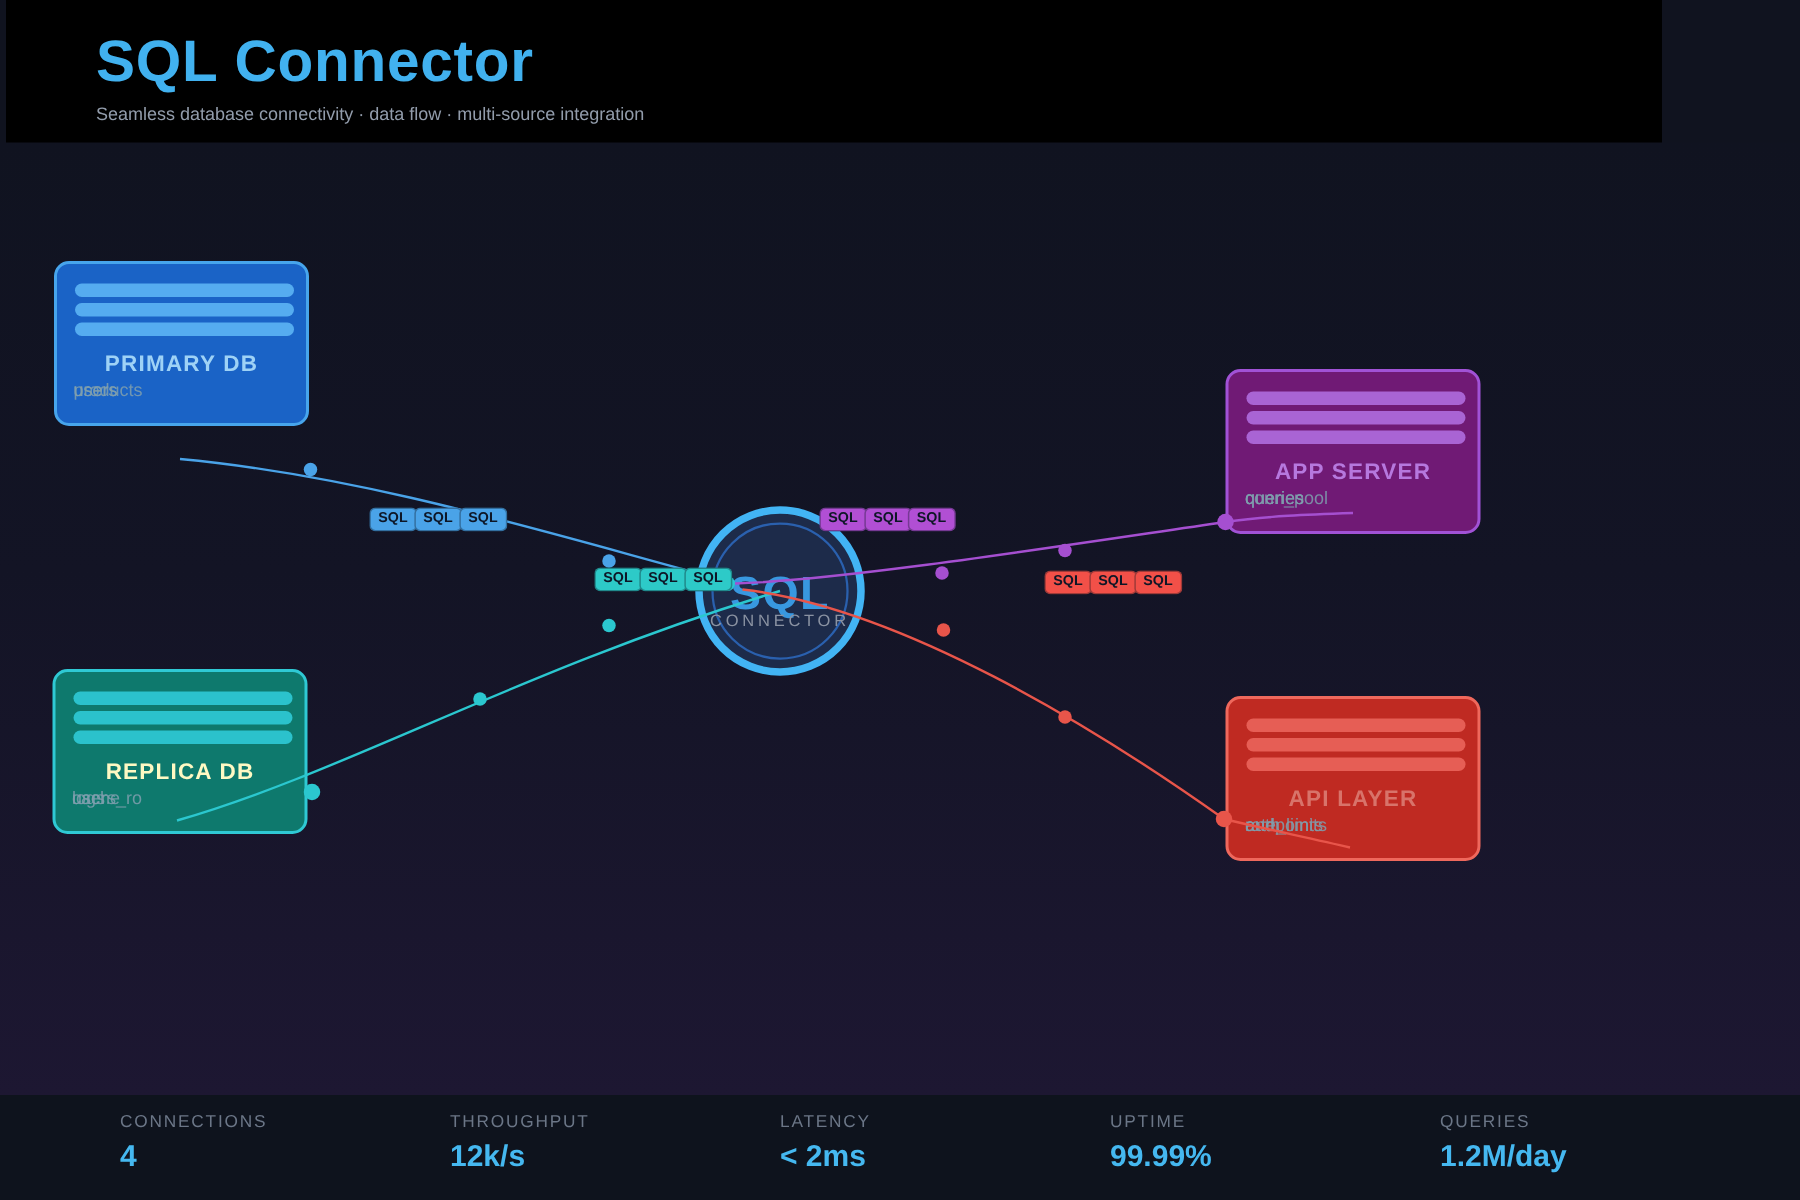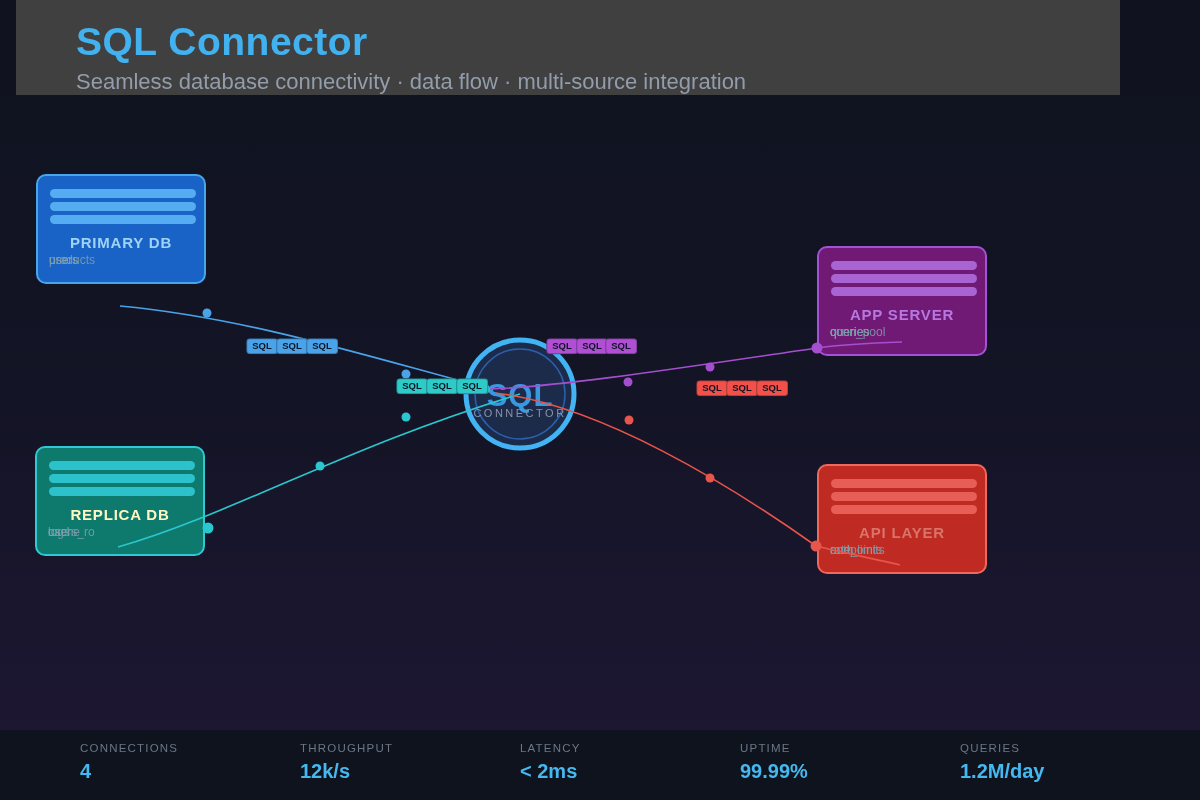--- a/index.html
+++ b/index.html
@@ -3,30 +3,30 @@
 <meta charset="utf-8">
 <style>
   html,body{margin:0;padding:0;}
   body{
     width:1200px;height:800px;position:relative;overflow:hidden;
     font-family:"Liberation Sans",sans-serif;
     background:#10131f;
   }
   
   .header{
-    position:absolute;left:16px;top:0;width:1104px;height:95px;
-    background:#404040;z-index:4;
+    position:absolute;left:4px;top:0;width:1104px;height:95px;
+    background:#000000;z-index:4;
   }
   .header h1{
     position:absolute;left:60px;top:20px;margin:0;
     font-size:39px;font-weight:700;color:#41b1ef;letter-spacing:.5px;
   }
   .header .sub{
     position:absolute;left:60px;top:69px;
-    font-size:22px;color:#929cab;
+    font-size:12px;color:#929cab;
   }
   
   .canvas{
     position:absolute;left:0;top:95px;width:1200px;height:635px;
     background:linear-gradient(180deg,#101320 0%,#131425 45%,#1d1732 100%);
     z-index:1;
   }
   
   .node{
     position:absolute;width:170px;height:110px;border-radius:10px;

